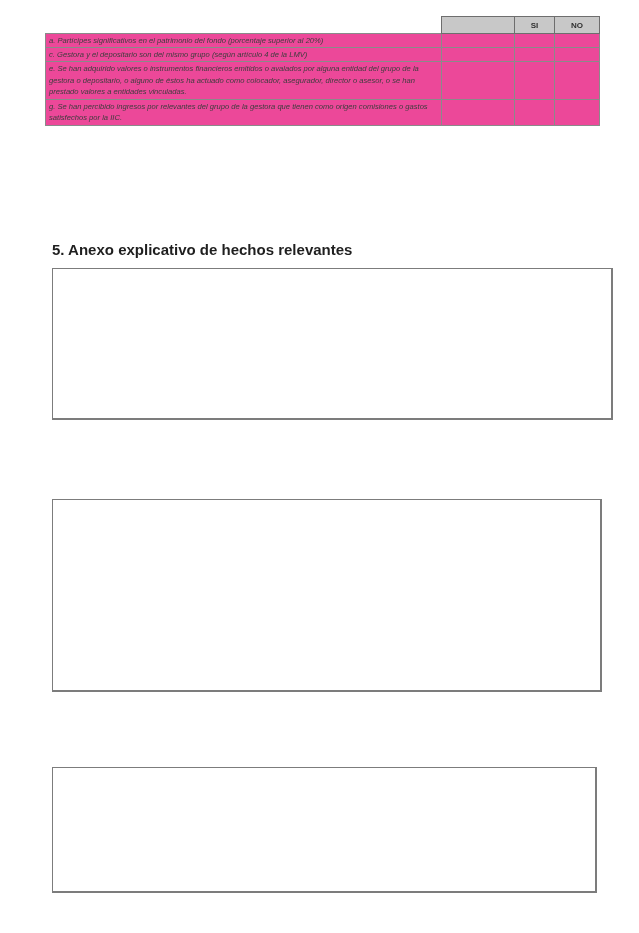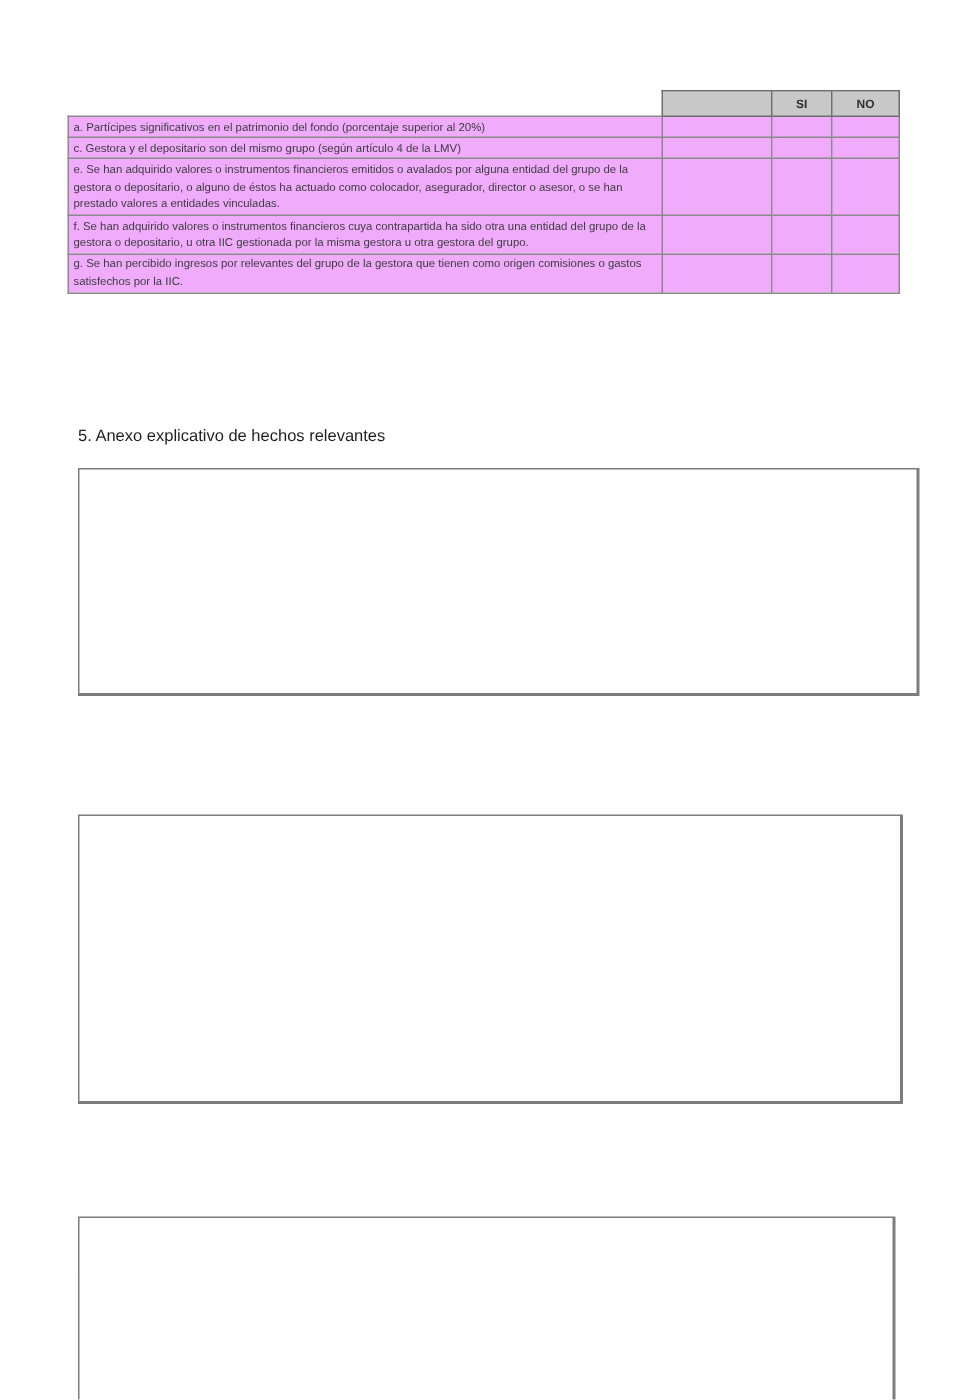--- a/index.html
+++ b/index.html
@@ -3,21 +3,21 @@
 <meta charset="utf-8">
 <style>
   html, body { margin: 0; padding: 0; }
   body {
     width: 639px; height: 933px;
     background: #ffffff;
     font-family: "Liberation Sans", sans-serif;
     position: relative;
     overflow: hidden;
   }
-  .page { position: absolute; inset: 0; background: #ffffff; margin-top: 44px; }
+  .page { position: absolute; inset: 0; background: #ffffff; }
 
   
   table.checklist {
     position: absolute; left: 45px; top: 16px;
     width: 554px;
     border-collapse: collapse;
     table-layout: fixed;
   }
   table.checklist thead td.void { border: none; background: transparent; }
   table.checklist th.hdr {
@@ -25,35 +25,36 @@
     border: 1px solid #6e6e6e;
     height: 16px;
     font-size: 8px; font-weight: bold;
     color: #2f2f2f;
     text-align: center; vertical-align: middle;
     padding: 0;
   }
   table.checklist tbody td {
     border: 1px solid #8a8a8a;
     vertical-align: top;
-    background: #f0abfc;
+    background: #ec4899;
+    font-style: italic;
   }
   table.checklist tbody td.label {
     font-size: 7.6px;
     line-height: 11.7px;
     padding: 0.5px 3px 1px 3px;
     color: #3d3d3d;
   }
   table.checklist tbody td.cell { padding: 0; }
   table.checklist tbody tr { height: 12px; }
 
   
   .section-heading {
     position: absolute; left: 52px;
-    font-size: 11px; font-weight: normal;
+    font-size: 15px; font-weight: bold;
     color: #1f1f1f;
     white-space: nowrap;
   }
   .h5 { top: 241px; }
   .h6 { top: 455px; }
   .h7 { top: 745px; }
 
   
   .box {
     position: absolute; left: 52px;
@@ -100,26 +101,20 @@
       <td class="cell"></td>
       <td class="cell"></td>
     </tr>
         <tr class="body-row">
       <td class="label">e. Se han adquirido valores o instrumentos financieros emitidos o avalados por alguna entidad del grupo de la gestora o depositario, o alguno de éstos ha actuado como colocador, asegurador, director o asesor, o se han prestado valores a entidades vinculadas.</td>
       <td class="cell"></td>
       <td class="cell"></td>
       <td class="cell"></td>
     </tr>
         <tr class="body-row">
-      <td class="label">f. Se han adquirido valores o instrumentos financieros cuya contrapartida ha sido otra una entidad del grupo de la gestora o depositario, u otra IIC gestionada por la misma gestora u otra gestora del grupo.</td>
-      <td class="cell"></td>
-      <td class="cell"></td>
-      <td class="cell"></td>
-    </tr>
-        <tr class="body-row">
       <td class="label">g. Se han percibido ingresos por relevantes del grupo de la gestora que tienen como origen comisiones o gastos satisfechos por la IIC.</td>
       <td class="cell"></td>
       <td class="cell"></td>
       <td class="cell"></td>
     </tr>
       </tbody>
   </table>
 
   <div class="section-heading h5">5. Anexo explicativo de hechos relevantes</div>
   <div class="box box5"></div>

